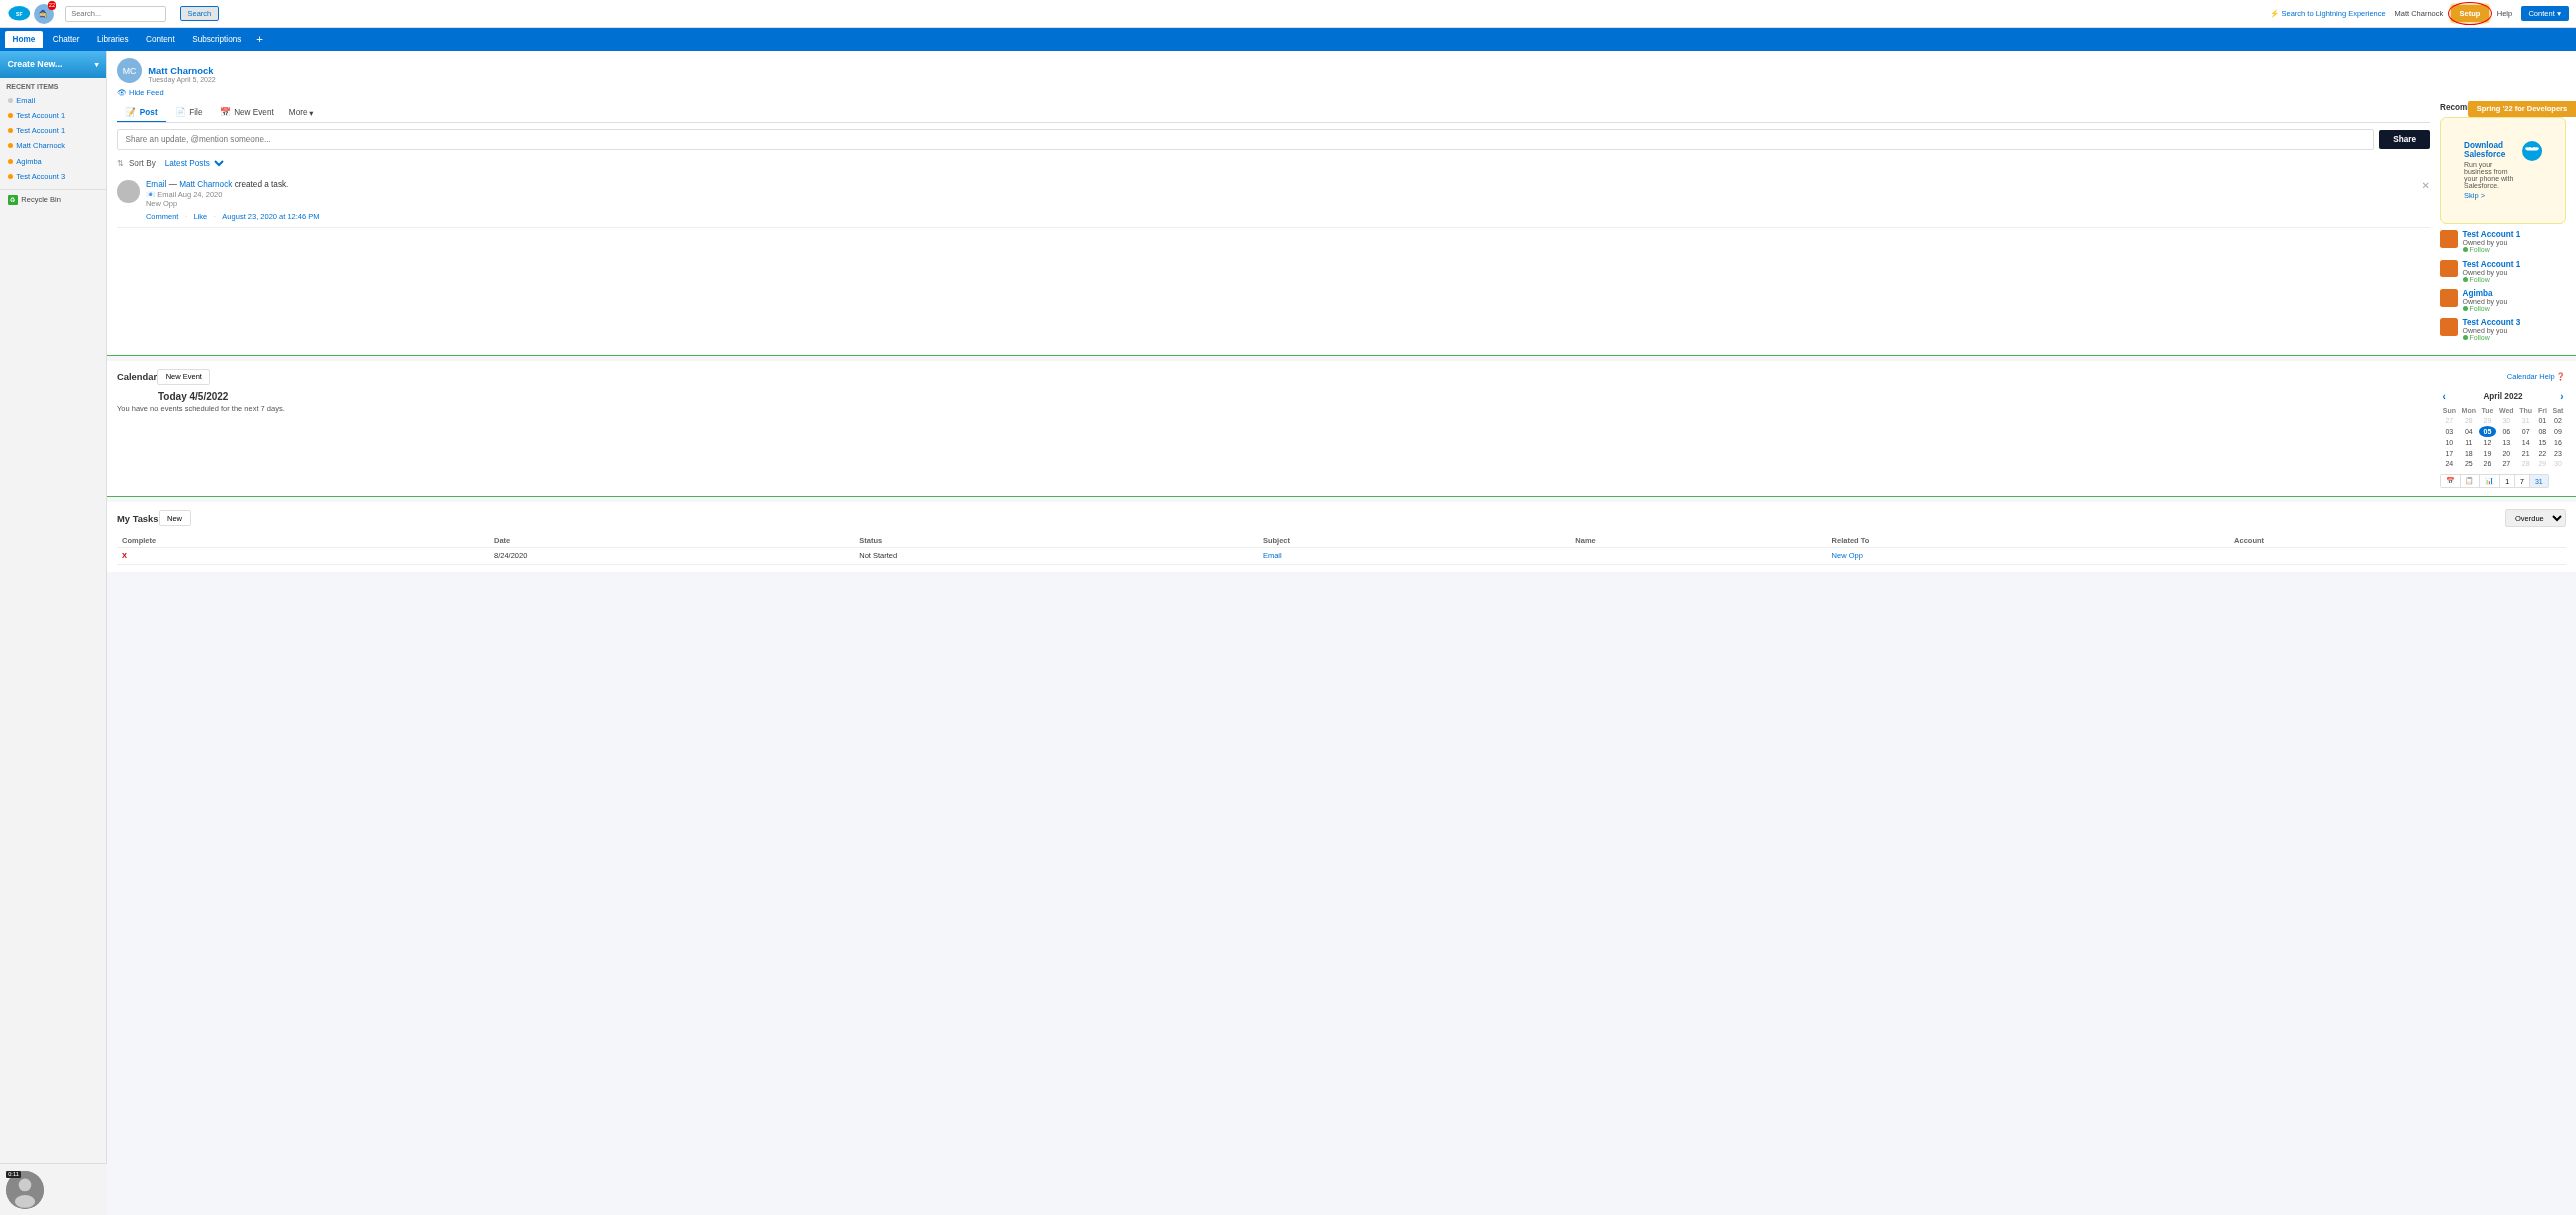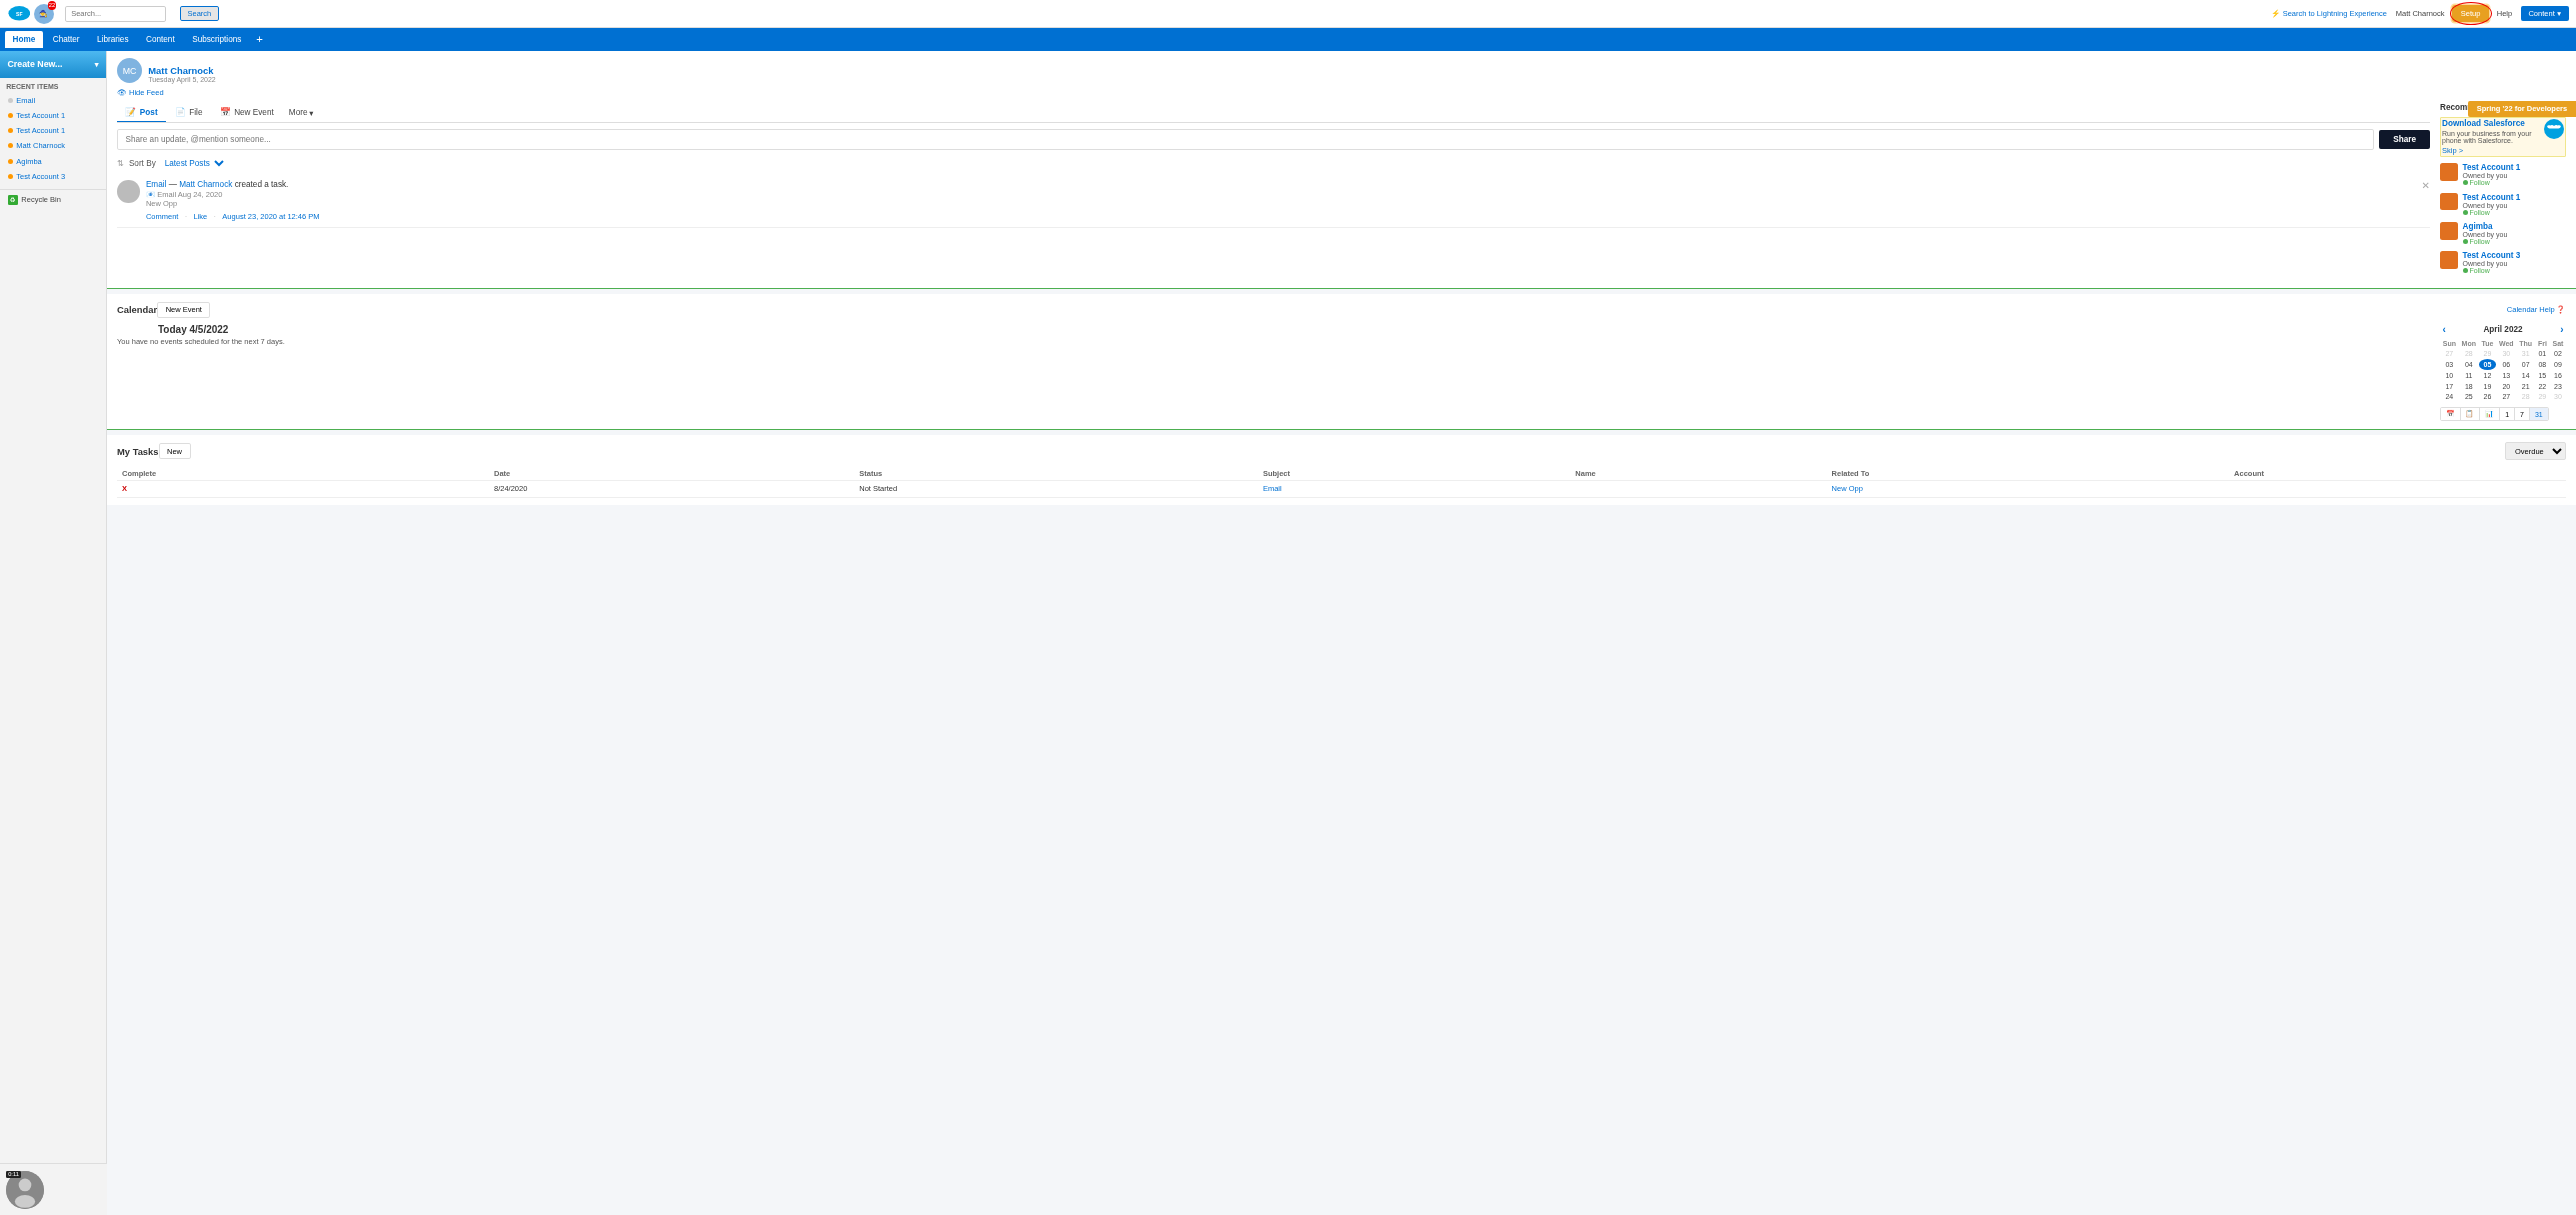--- a/index.html
+++ b/index.html
@@ -17,21 +17,21 @@
     }
     .logo-area { display: flex; align-items: center; gap: 3.8px; }
     .sf-logo { width: 22.6px; height: 22.6px; }
     .avatar-top { width: 20px; height: 20px; border-radius: 50%; background: #7fb3e0; display:flex;align-items:center;justify-content:center; color:#fff; font-size:7px; position:relative; }
     .badge { position:absolute; top:-2.5px; right:-2.5px; background:#e00; color:#fff; font-size:5.7px; border-radius:50%; width:8.8px; height:8.8px; display:flex;align-items:center;justify-content:center; }
     .search-area { display:flex; align-items:center; gap:14px; margin-left:5px; }
     .search-input { border:0.6px solid #ccc; border-radius:1.9px; padding:2.5px 5px; font-size:7.5px; width:101px; }
     .search-btn { background:#e5e5e5; border:0.6px solid #0070d2; color:#0070d2; padding:1.9px 6.3px; border-radius:1.9px; cursor:pointer; font-size:7.5px; }
     .top-nav-right { margin-left:auto; display:flex; align-items:center; gap:8.8px; font-size:7.5px; color:#444; }
     .lightning-link { color:#0070d2; font-size:7.5px; cursor:pointer; display:flex;align-items:center;gap:1.9px; }
-    .setup-btn { background:#e8a020; color:#fff; border:none; padding:3.1px 7.5px; border-radius:1.9px; cursor:pointer; font-size:7.5px; font-weight:normal; outline: 1.9px solid #e8a020; box-shadow: 0 0 0 2.5px rgba(255,160,0,0.4); }
+    .setup-btn { background:#e8a020; color:#fff; border:none; padding:3.1px 7.5px; border-radius:1.9px; cursor:pointer; font-size:7.5px; font-weight:bold; outline: 1.9px solid #e8a020; box-shadow: 0 0 0 2.5px rgba(255,160,0,0.4); }
     .setup-highlight { position:relative; }
     .setup-highlight::after { content:''; position:absolute; top:-3.8px; left:-3.8px; right:-3.8px; bottom:-3.8px; border:1.9px solid #e00; border-radius:50%; pointer-events:none; }
     .help-link { color:#444; cursor:pointer; font-size:7.5px; }
     .content-btn { background:#0070d2; color:#fff; border:none; padding:3.1px 7.5px; border-radius:1.9px; cursor:pointer; font-size:7.5px; display:flex;align-items:center;gap:2.5px; }
 
     
     .sec-nav {
       background: #0070d2;
       display: flex;
       align-items: center;
@@ -104,21 +104,21 @@
     .feed-item-sub2 { font-size:7.5px; color:#888; }
     .feed-item-actions { display:flex; gap:6.3px; font-size:7.5px; color:#0070d2; margin-top:3.8px; }
     .feed-item-actions span { cursor:pointer; }
     .feed-item-actions .sep { color:#ccc; }
     .feed-item-close { color:#aaa; cursor:pointer; font-size:10px; }
 
     
     .rec-section { margin-left:10px; width:126px; flex-shrink:0; }
     .rec-header { display:flex; align-items:center; justify-content:space-between; font-size:8.2px; font-weight:bold; color:#333; margin-bottom:5px; }
     .rec-more { color:#0070d2; cursor:pointer; font-size:7.5px; }
-    .rec-download { background:#fff9e6; border:0.6px solid #f0e68c; border-radius:1px; padding:1px; margin-bottom:6.3px; display:flex; align-items:flex-start; gap:5px; }
+    .rec-download { background:#fff9e6; border:0.6px solid #f0e68c; border-radius:6px; padding:23px; margin-bottom:6.3px; display:flex; align-items:flex-start; gap:5px; }
     .rec-download-text { flex:1; }
     .rec-download-title { color:#0070d2; font-size:8.2px; font-weight:bold; cursor:pointer; }
     .rec-skip { color:#0070d2; font-size:7.5px; cursor:pointer; margin-top:2.5px; display:block; }
     .rec-item { display:flex; align-items:flex-start; gap:5px; margin-bottom:6.3px; }
     .rec-item-icon { width:17.6px; height:17.6px; border-radius:2.5px; background:#e07020; flex-shrink:0; }
     .rec-item-name { font-size:8.2px; color:#0070d2; font-weight:bold; cursor:pointer; }
     .rec-item-owner { font-size:7px; color:#555; }
     .rec-item-follow { display:flex; align-items:center; gap:1.9px; font-size:7px; color:#4caf50; cursor:pointer; }
     .rec-follow-dot { width:5px; height:5px; border-radius:50%; background:#4caf50; }
 

